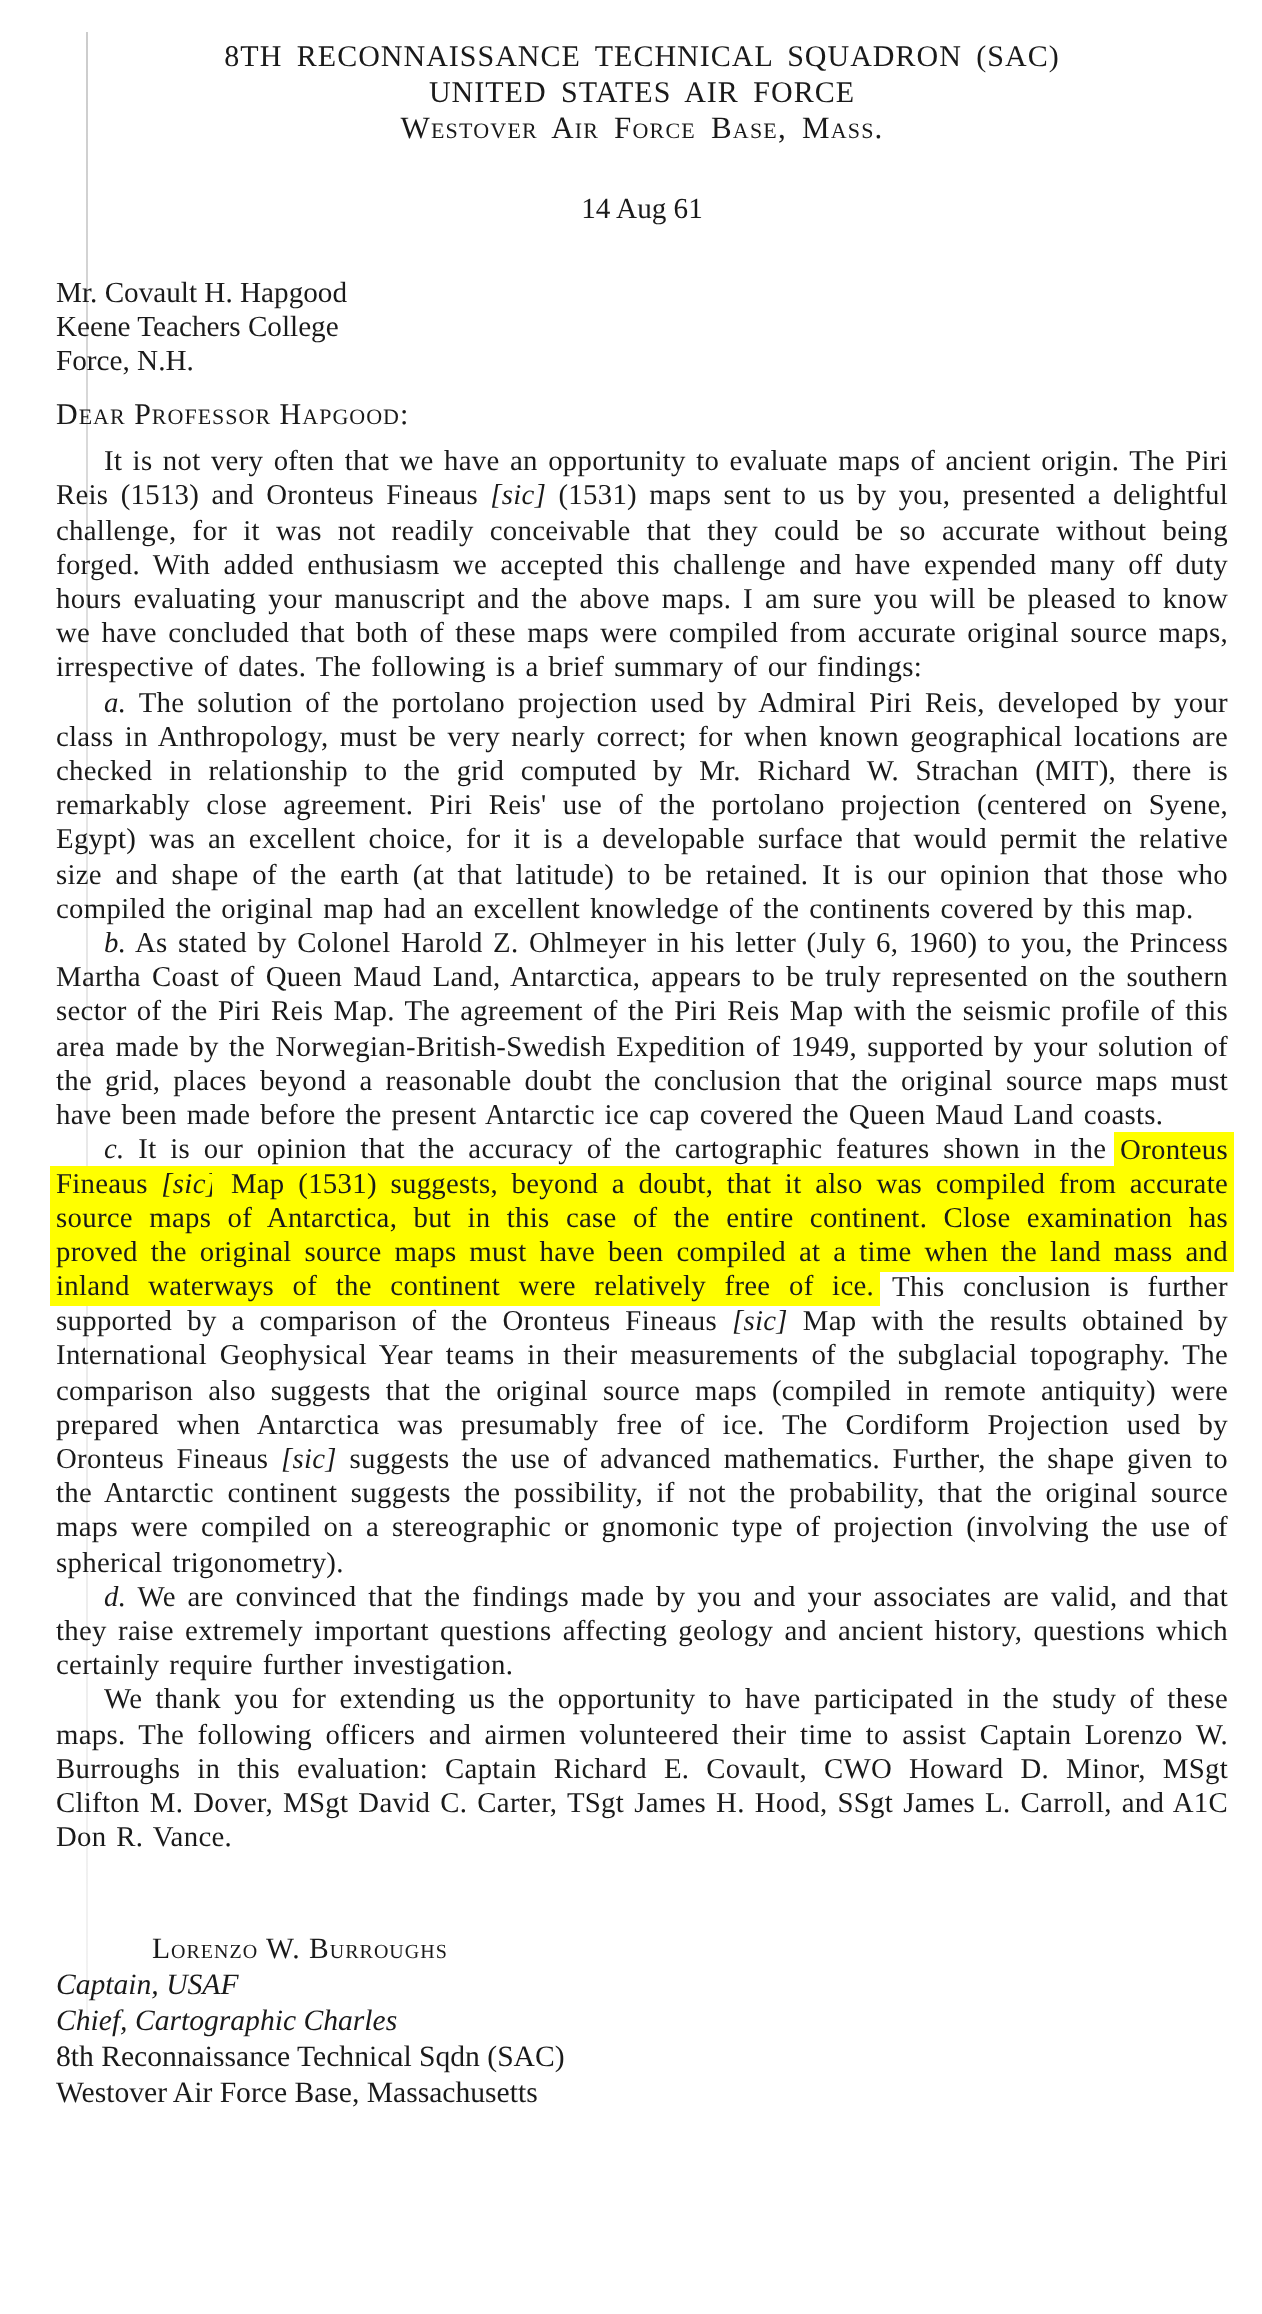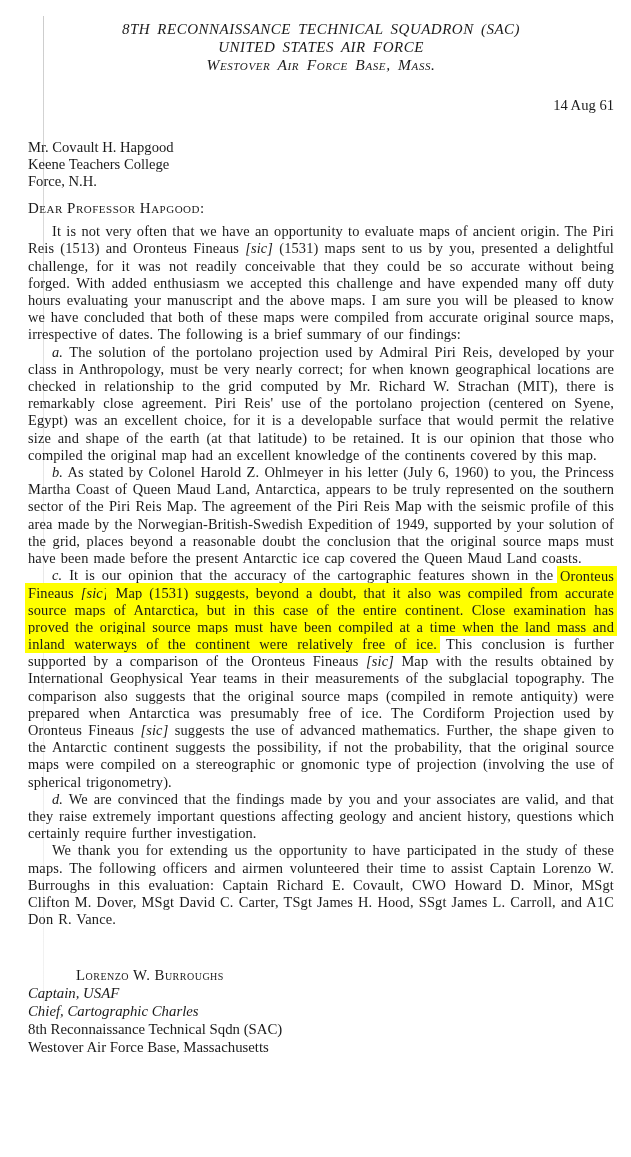--- a/index.html
+++ b/index.html
@@ -30,31 +30,30 @@
     left: 28px;
     top: 21px;
     width: 586px;
   }
   .letterhead {
     text-align: center;
     font-size: 15px;
     line-height: 17.5px;
     letter-spacing: 0.5px;
     word-spacing: 3px;
-    font-style: italic;
   }
   .letterhead .sc-line {
     font-variant: small-caps;
     font-size: 15.5px;
     letter-spacing: 0.6px;
     text-align: center;
   }
   .date-line {
     margin-top: 23px;
-    text-align: right;
+    text-align: center;
     font-size: 14.6px;
     line-height: 17px;
   }
   .recipient {
     margin-top: 25px;
     font-size: 14.6px;
     line-height: 17.2px;
   }
   .salutation {
     margin-top: 10px;

